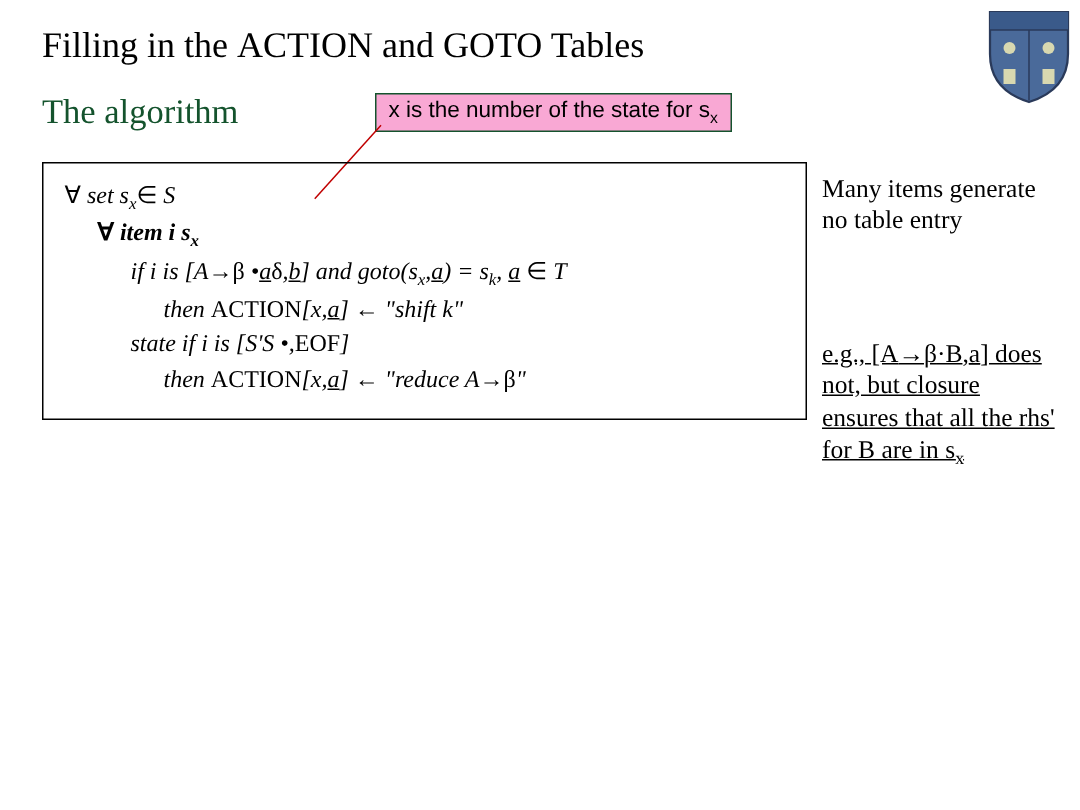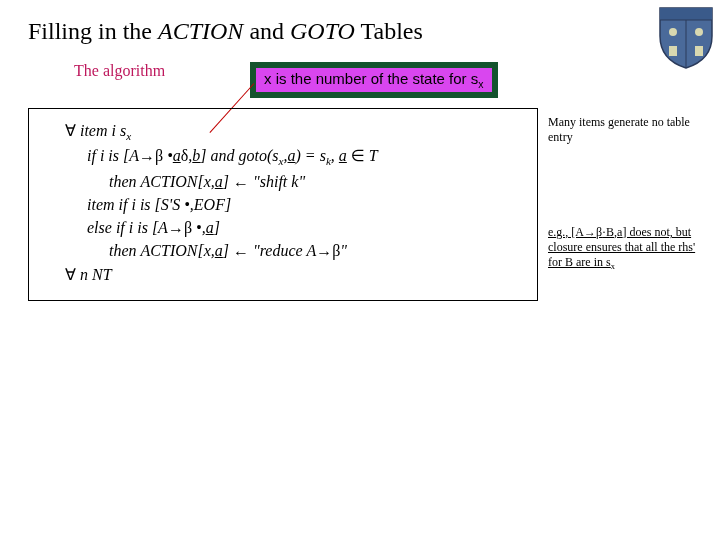--- a/index.html
+++ b/index.html
@@ -16,30 +16,29 @@
     position: absolute;
     top: 18px;
     left: 28px;
     font-size: 24px;
     color: #000;
   }
   .subtitle {
     position: absolute;
     top: 62px;
     left: 28px;
-    font-size: 16px;
-    color: #be185d;
-    margin-left: 46px;
+    font-size: 23px;
+    color: #14532d;
   }
   .annotation-box {
     position: absolute;
     top: 62px;
     left: 250px;
-    border: 6px solid #14532d;
-    background: #d946ef;
+    border: 1px solid #14532d;
+    background: #f9a8d4;
     padding: 2px 8px;
     font-size: 15px;
     font-family: Arial, sans-serif;
     color: #000;
   }
   .pointer-line {
     position: absolute;
     border-top: 1.5px solid #c00000;
     transform-origin: left center;
   }
@@ -51,41 +50,41 @@
     border: 1px solid #000;
     padding: 10px 14px 14px 14px;
     font-family: Georgia, 'Times New Roman', serif;
     font-size: 16px;
     line-height: 1.45;
     color: #000;
   }
   .algorithm-box .qline {
     white-space: nowrap;
   }
-  .ind1 { padding-left: 22px; }
+  .ind1 { padding-left: 22px; font-weight: bold; }
   .ind2 { padding-left: 44px; }
   .ind3 { padding-left: 66px; }
   .sidenote {
     position: absolute;
     left: 548px;
     width: 160px;
-    font-size: 12px;
+    font-size: 17px;
     line-height: 1.25;
     color: #000;
   }
   .sidenote1 { top: 115px; }
   .sidenote2 { top: 225px; text-decoration: underline; }
   .shield {
     position: absolute;
     top: 6px;
     right: 6px;
     width: 56px;
     height: 64px;
   }
-  .sc { font-variant: small-caps; font-style: italic; }
+  .sc { font-variant: small-caps; }
   .u { text-decoration: underline; }
   sub { font-size: 0.7em; }
   .forall { font-family: Arial, sans-serif; }
   .elem  { font-family: Arial, sans-serif; }
   .arrowlr { font-family: Arial, sans-serif; }
 </style>
 </head>
 <body>
 
 <svg class="shield" viewBox="0 0 56 64">
@@ -105,26 +104,25 @@
 
 <div class="subtitle">The algorithm</div>
 
 <div class="annotation-box">
   <span>x is the number of the state for s</span><sub>x</sub>
 </div>
 
 <div class="pointer-line" style="top:83px;left:254px;width:66px;transform:rotate(132deg);"></div>
 
 <div class="algorithm-box">
+  <div class="qline"><span class="forall">∀</span><i><span> set s</span><sub>x</sub></i><span class="elem">∈</span><i><span>  S</span></i></div>
   <div class="qline ind1"><span class="forall">∀</span><i><span> item i  s</span><sub>x</sub></i></div>
   <div class="qline ind2"><i><span>if  i is [A</span></i><span class="arrowlr">→</span><span>β</span><i><span> •</span><span class="u">a</span></i><span>δ</span><i><span>,</span><span class="u">b</span><span>] and goto(s</span><sub>x</sub><span>,</span><span class="u">a</span><span>) = s</span><sub>k</sub><span>, </span><span class="u">a</span></i> <span class="elem">∈</span><i><span>  T</span></i></div>
   <div class="qline ind3"><i><span>then </span></i><span class="sc">ACTION</span><i><span>[x,</span><span class="u">a</span></i><i>] </i><span class="arrowlr">←</span><i> "shift k"</i></div>
-  <div class="qline ind2"><i><span>item if  i is [S'S •,</span></i><span class="sc">EOF</span><i><span>]</span></i></div>
-  <div class="qline ind2"><i><span>else if  i is [A</span></i><span class="arrowlr">→</span><span>β</span><i><span> •,</span><span class="u">a</span><span>]</span></i></div>
+  <div class="qline ind2"><i><span>state if  i is [S'S •,</span></i><span class="sc">EOF</span><i><span>]</span></i></div>
   <div class="qline ind3"><i><span>then </span></i><span class="sc">ACTION</span><i><span>[x,</span><span class="u">a</span></i><i>] </i><span class="arrowlr">←</span><i> "reduce A</i><span class="arrowlr">→</span><span>β</span><i><span>"</span></i></div>
-  <div class="qline ind1"><span class="forall">∀</span><i><span> n  NT</span></i></div>
 </div>
 
 <div class="sidenote sidenote1">Many items generate no table entry</div>
 
 <div class="sidenote sidenote2">
   <span>e.g., [A</span><span class="arrowlr">→</span><span>β</span><span>·B</span><span>,</span><span class="u">a</span><span>] does not, but closure ensures that all the rhs' for B are in s</span><sub>x</sub>
 </div>
 
 </body></html>

